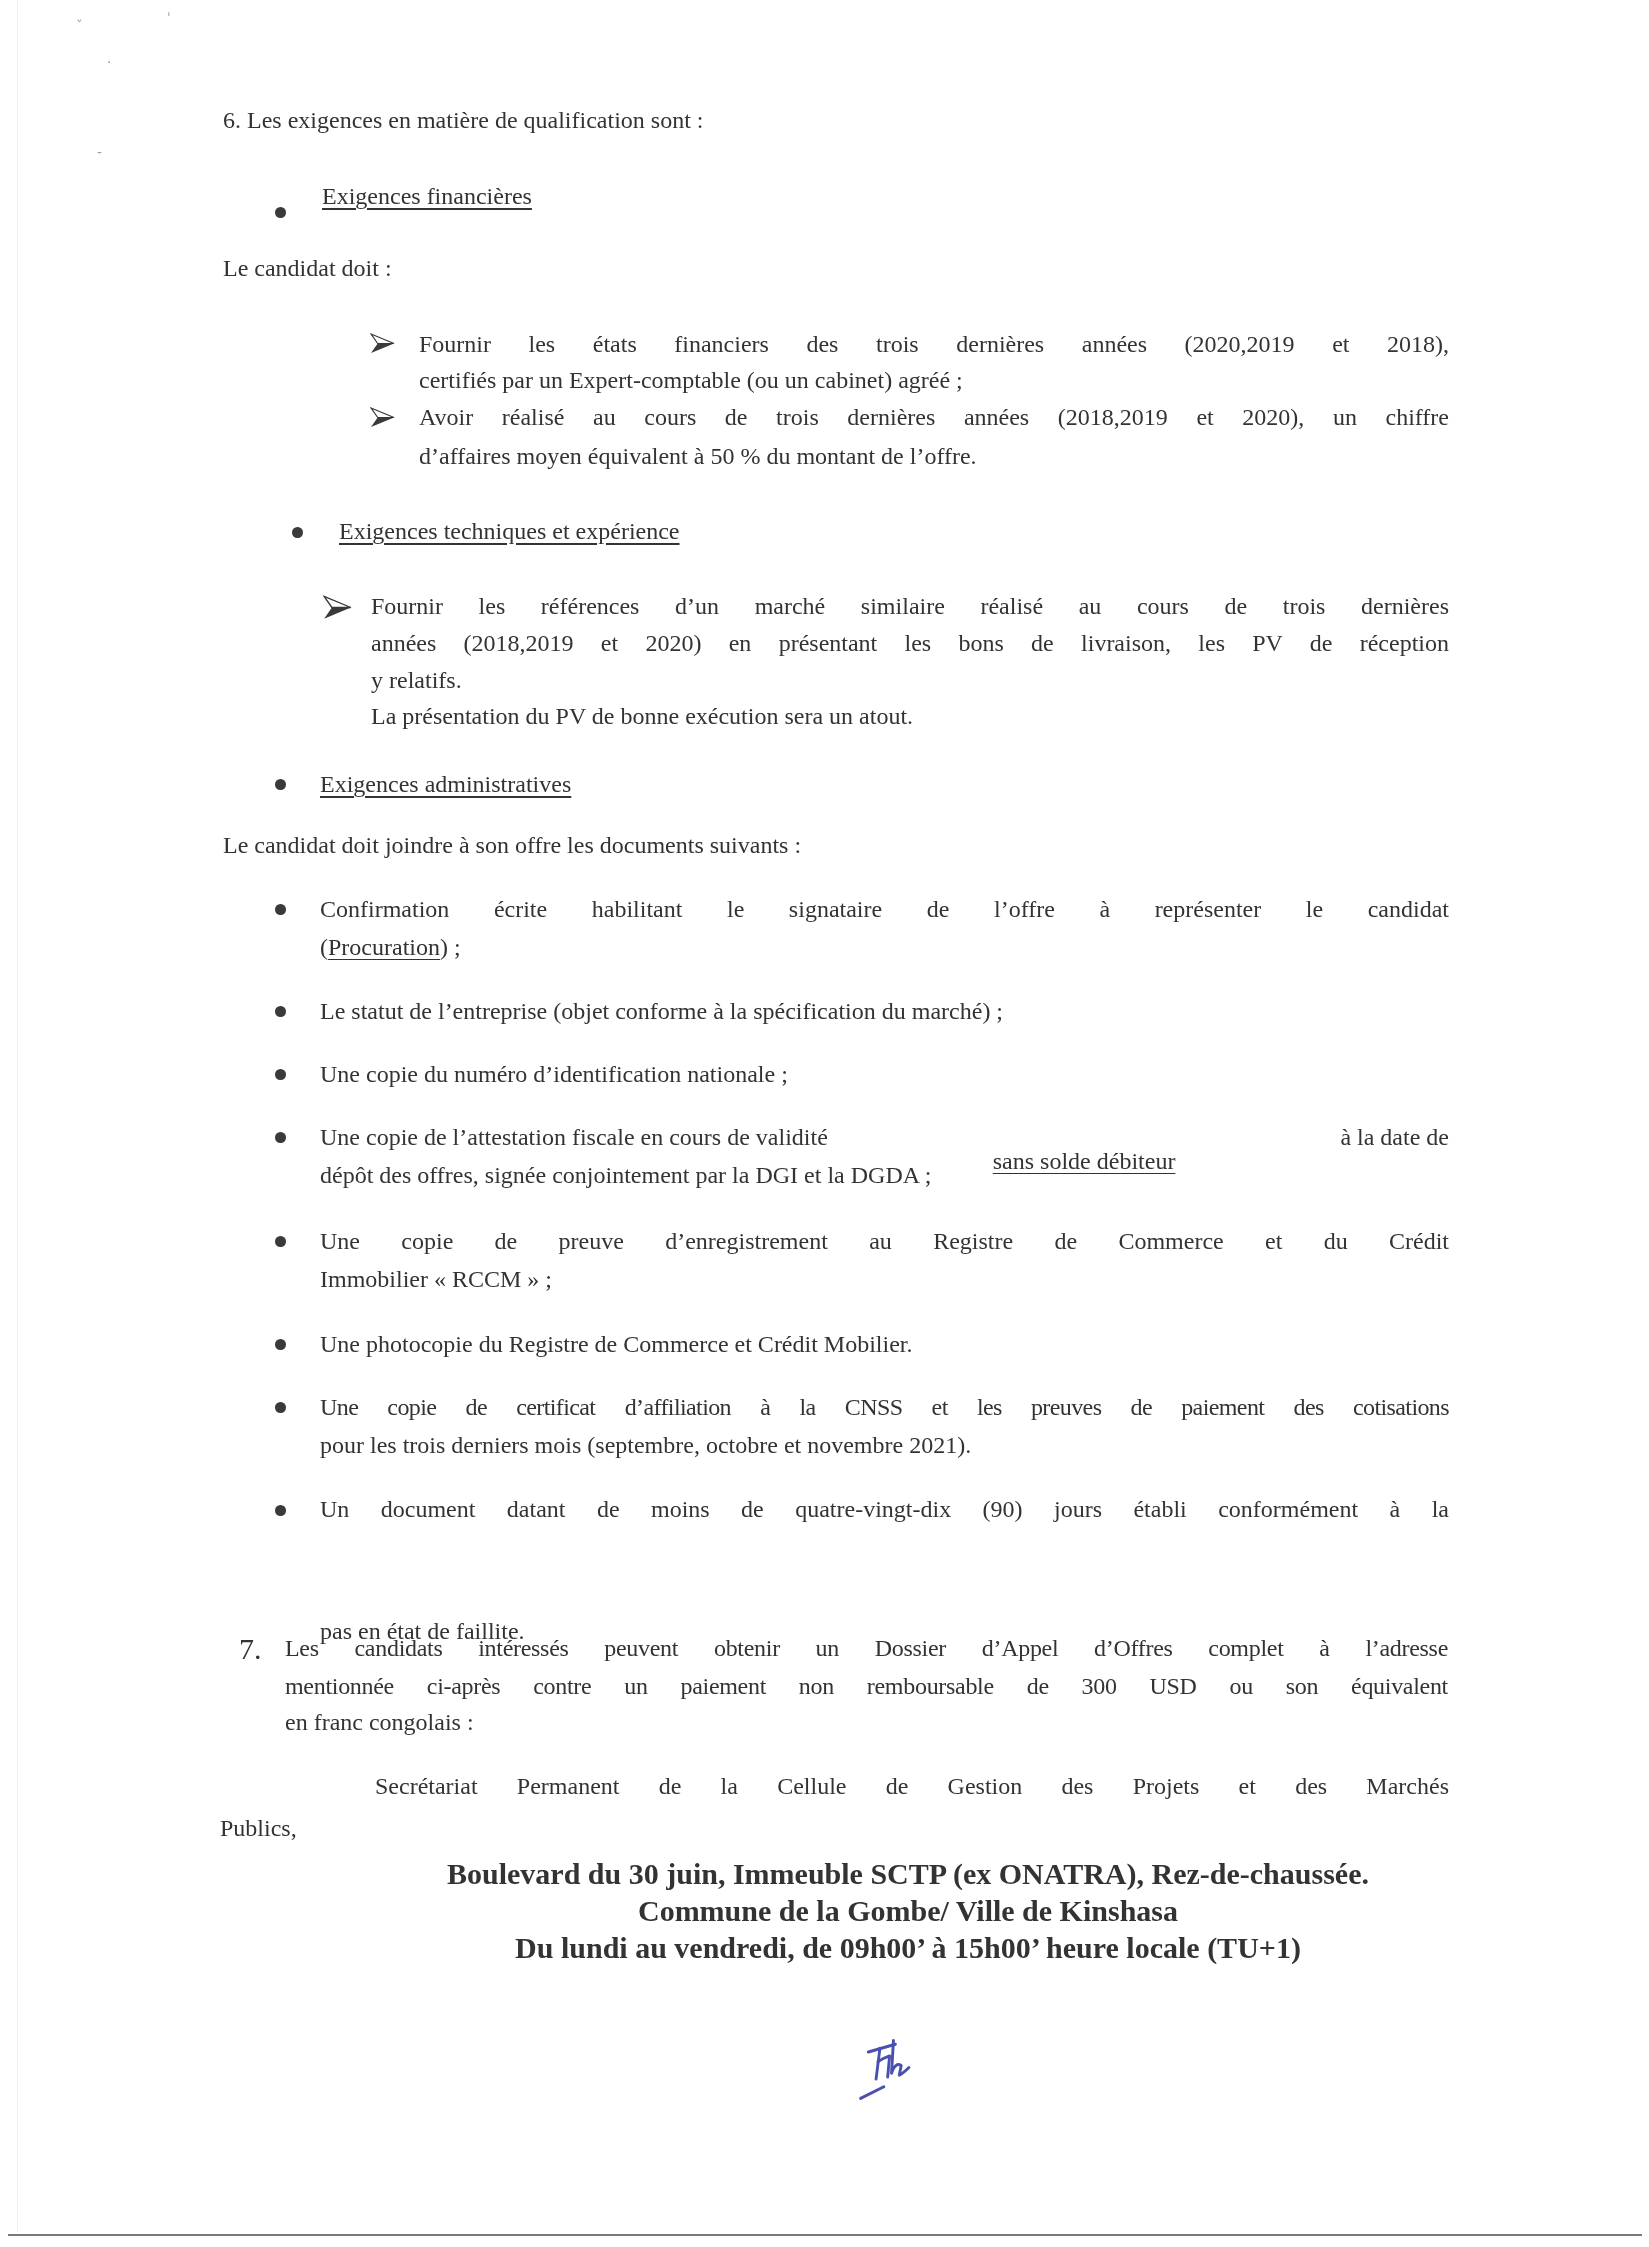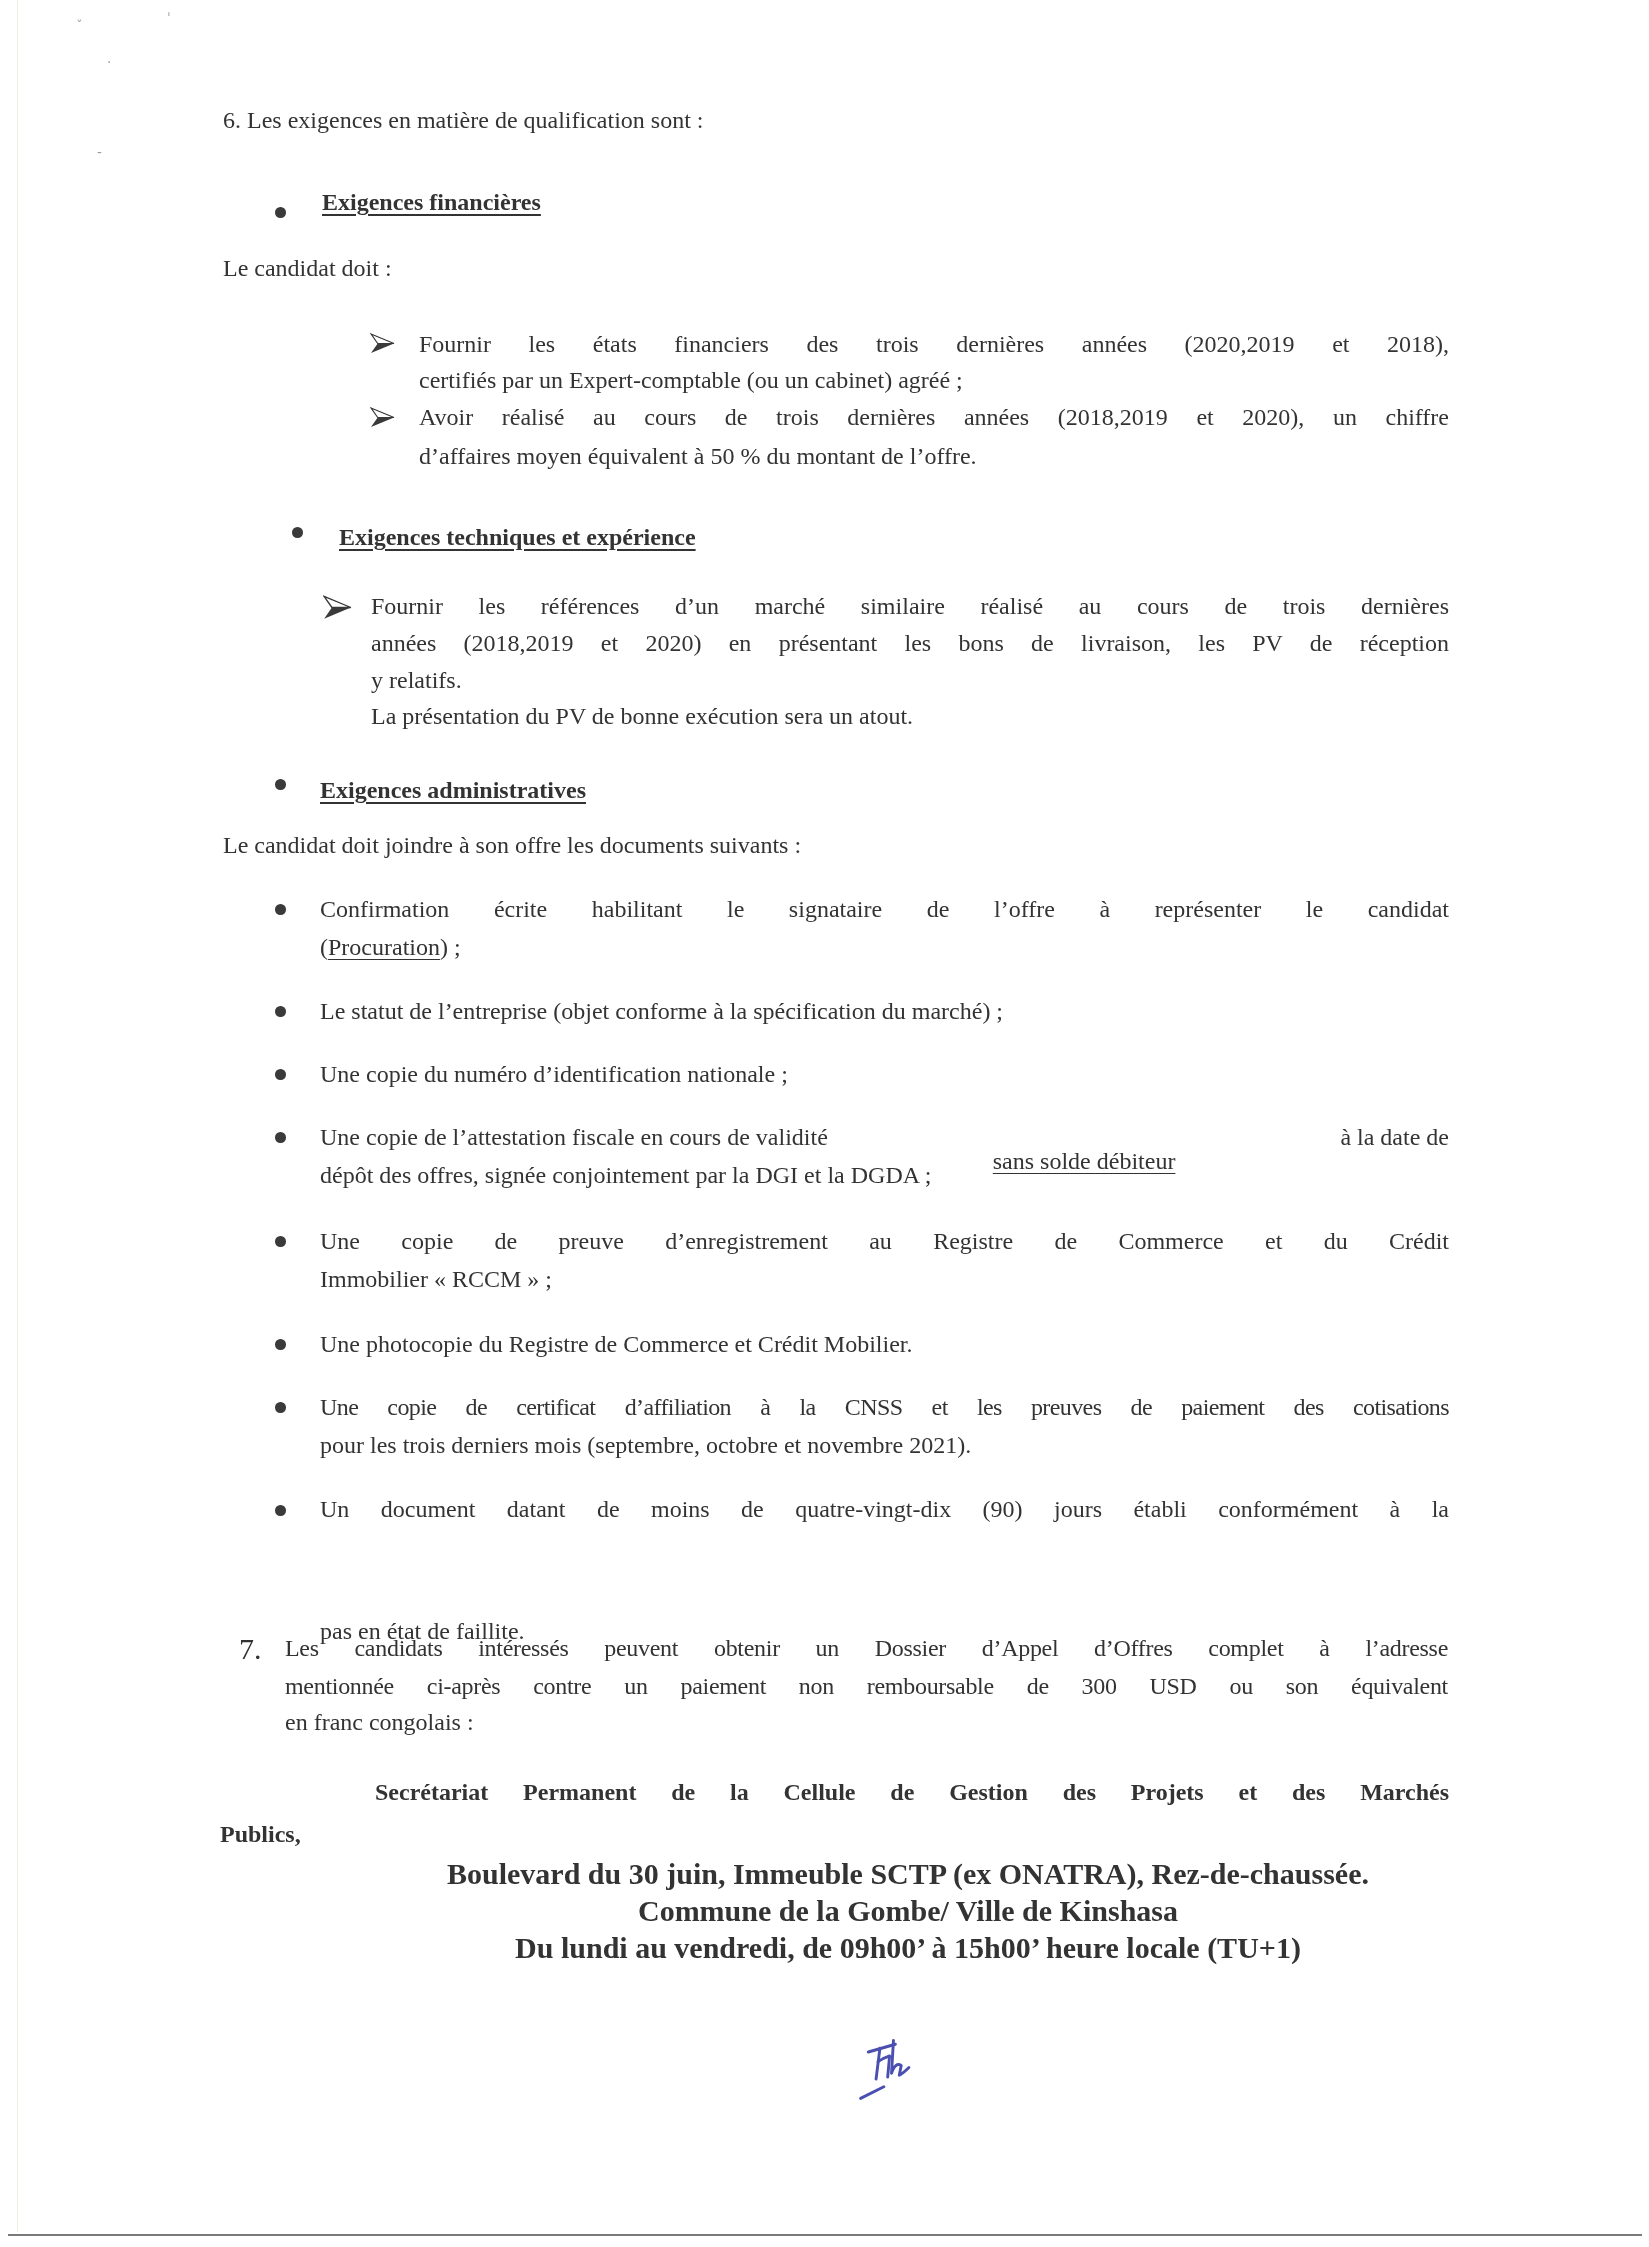--- a/index.html
+++ b/index.html
@@ -4,21 +4,21 @@
 <style>
   html, body { margin:0; padding:0; }
   body { width:1650px; height:2247px; background:#ffffff; position:relative; overflow:hidden;
          font-family:"Liberation Serif", "DejaVu Serif", serif; color:#333333; }
   .page { position:absolute; left:0; top:0; width:1650px; height:2247px; }
   .left-edge { position:absolute; left:16.5px; top:0; width:1.9px; height:2232px; background:#f1efe6; }
   .bottom-rule { position:absolute; left:7.8px; right:7.8px; top:2234px; height:1.9px; background:#7a7a7a; }
   .speck { position:absolute; color:#9a9a9a; font-size:13.6px; font-family:"DejaVu Sans", sans-serif; }
   .ln { position:absolute; font-size:24px; line-height:37px; white-space:nowrap; }
   .j { text-align:justify; text-align-last:justify; white-space:normal; }
-  .b { font-weight:bold;margin-top:6px; }
+  .b { font-weight:normal; }
   .u { text-decoration:underline; text-underline-offset:3.9px; text-decoration-thickness:1.9px; }
   .bul { position:absolute; width:10.7px; height:10.7px; border-radius:50%; background:#3a3a3a; }
   .arrow { position:absolute; width:25px; height:23px; }
   .num { position:absolute; font-size:30px; line-height:37px; }
   .center { position:absolute; left:194px; width:1261px; text-align:center; font-size:30px; line-height:37px; font-weight:bold; white-space:nowrap; }
   .sig { position:absolute; left:849px; top:2023px; width:87px; height:87px; }
 </style>
 </head>
 <body>
 

